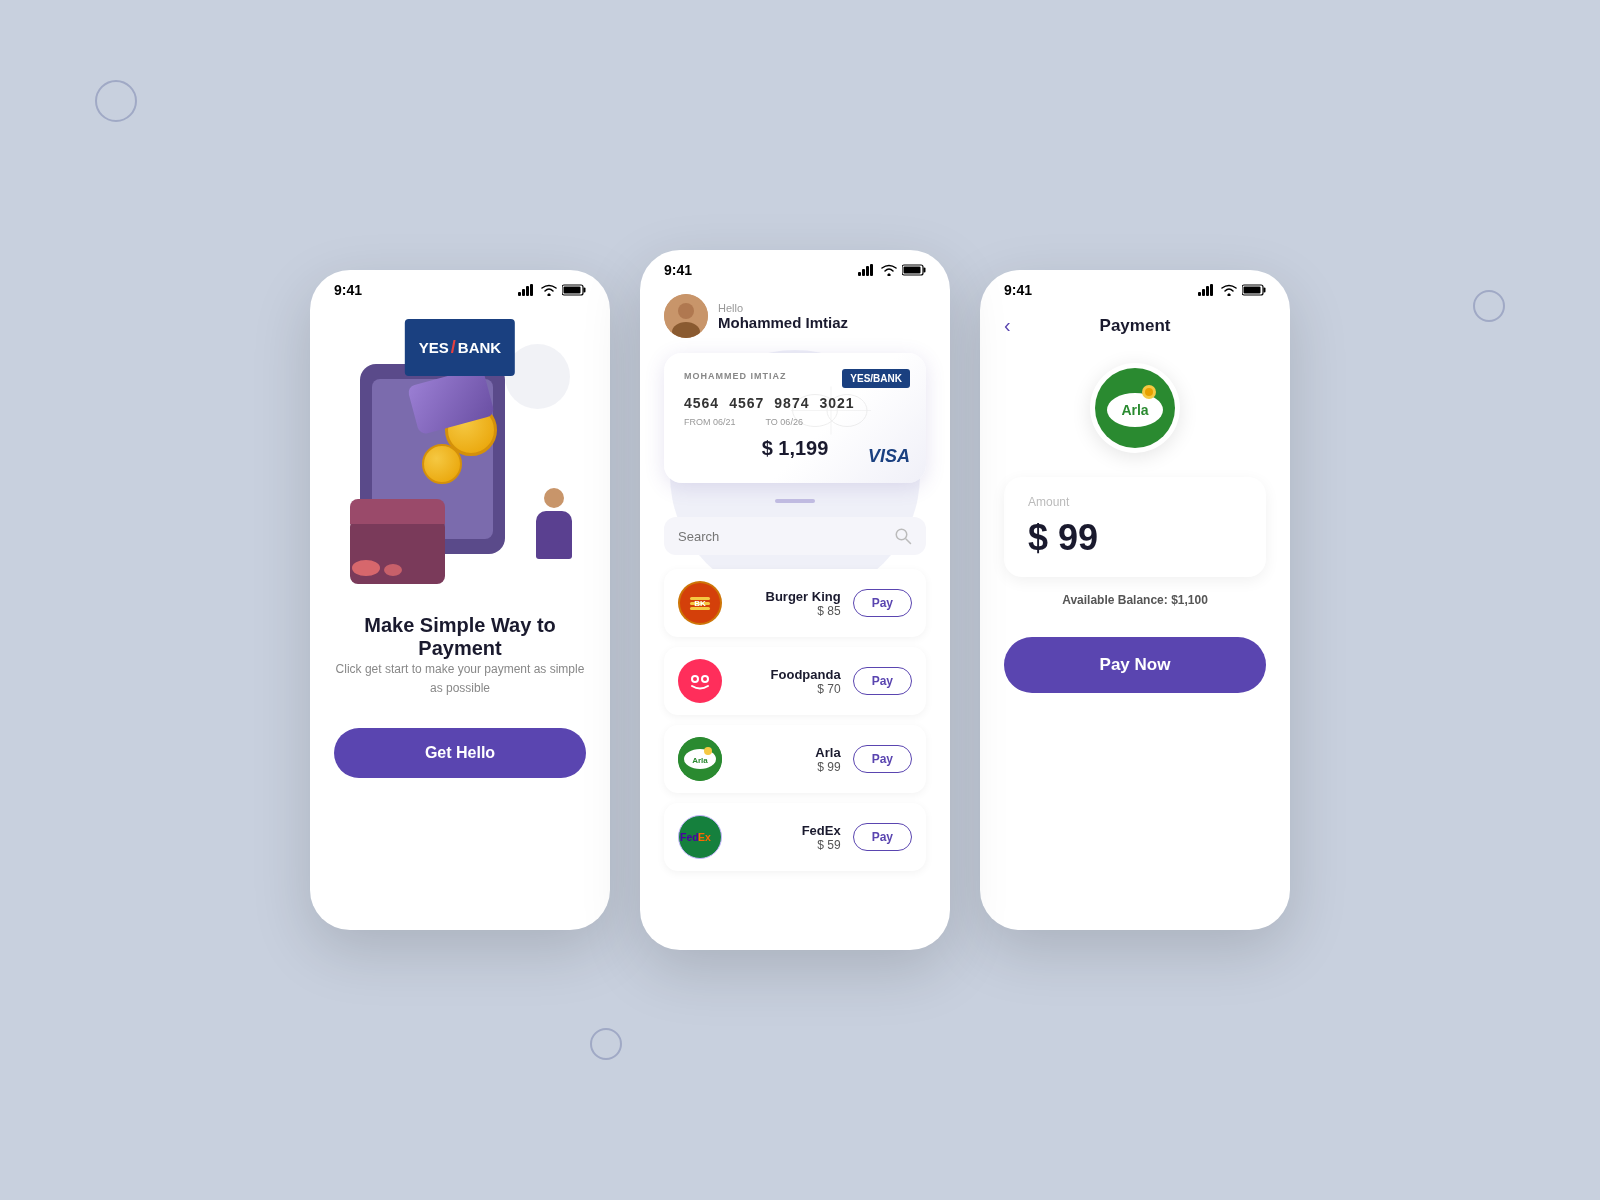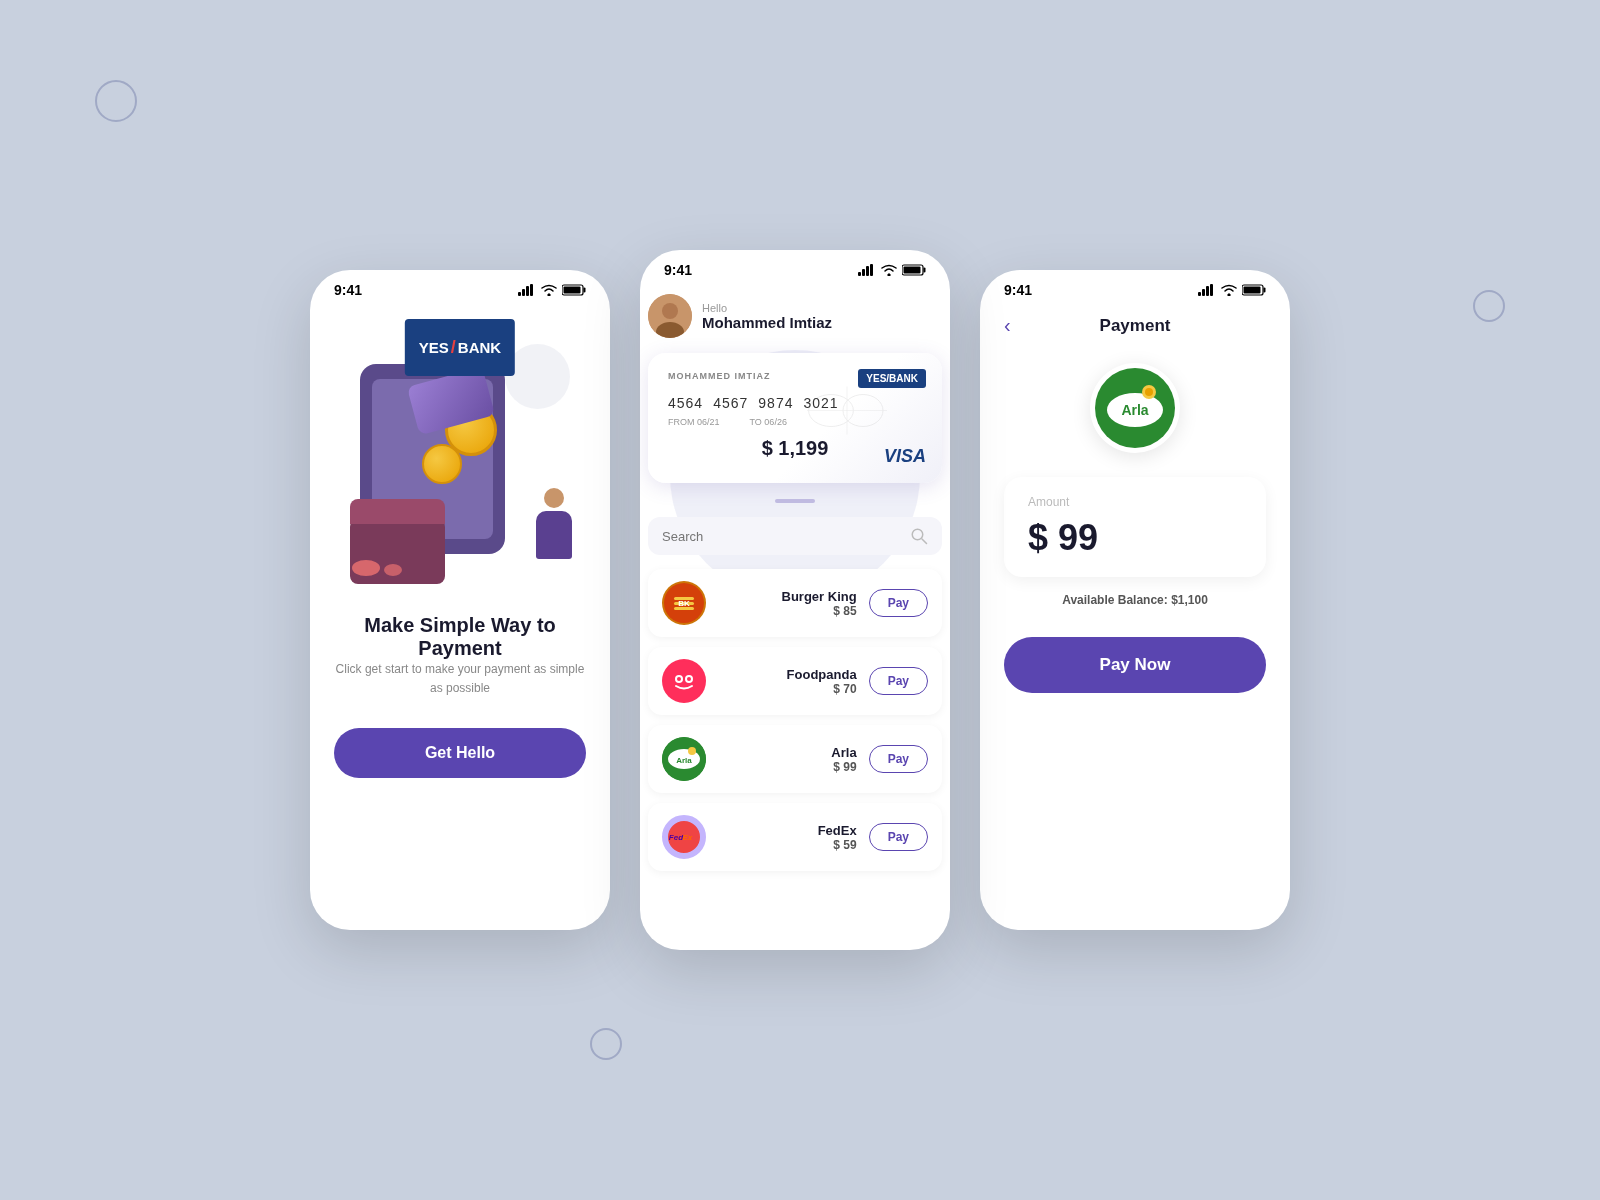--- a/index.html
+++ b/index.html
@@ -110,21 +110,21 @@
       border-radius: 30px;
       padding: 16px 0;
       width: 100%;
       font-size: 16px;
       font-weight: 600;
       cursor: pointer;
     }
 
     
     .phone2-content {
-      padding: 0 8px;
+      padding: 0 24px;
     }
 
     .user-greeting {
       display: flex;
       align-items: center;
       gap: 10px;
       padding: 10px 0 15px;
     }
 
     .avatar-circle {
@@ -170,21 +170,21 @@
       border-radius: 3px;
       font-size: 10px;
       font-weight: 800;
     }
 
     .card-number {
       display: flex;
       gap: 10px;
       margin: 14px 0 6px;
       font-size: 14px;
-      font-weight: 400;
+      font-weight: 700;
       color: #333;
       letter-spacing: 1px;
     }
 
     .card-expiry-row {
       display: flex;
       gap: 30px;
       font-size: 9px;
       color: #999;
       margin-bottom: 10px;
@@ -280,28 +280,27 @@
       background: #ff2e5b;
       color: white;
     }
 
     .arla-logo {
       background: #2a8a30;
       color: white;
     }
 
     .fedex-logo {
-      background: #ef4444;
-      border: 6px solid #c4b5fd;
-      font-style: italic;
+      background: #15803d;
+      border: 1px solid #c4b5fd;
     }
 
     .brand-info { flex: 1; text-align: right; }
     .brand-name { font-size: 13px; font-weight: 600; color: #1a1a2e; }
-    .brand-price { font-size: 12px; color: #555; font-weight: 700; }
+    .brand-price { font-size: 12px; color: #555; font-weight: 400; }
 
     .pay-btn {
       border: 1.5px solid #5a45b0;
       background: transparent;
       color: #5a45b0;
       border-radius: 20px;
       padding: 6px 18px;
       font-size: 12px;
       font-weight: 600;
       cursor: pointer;

